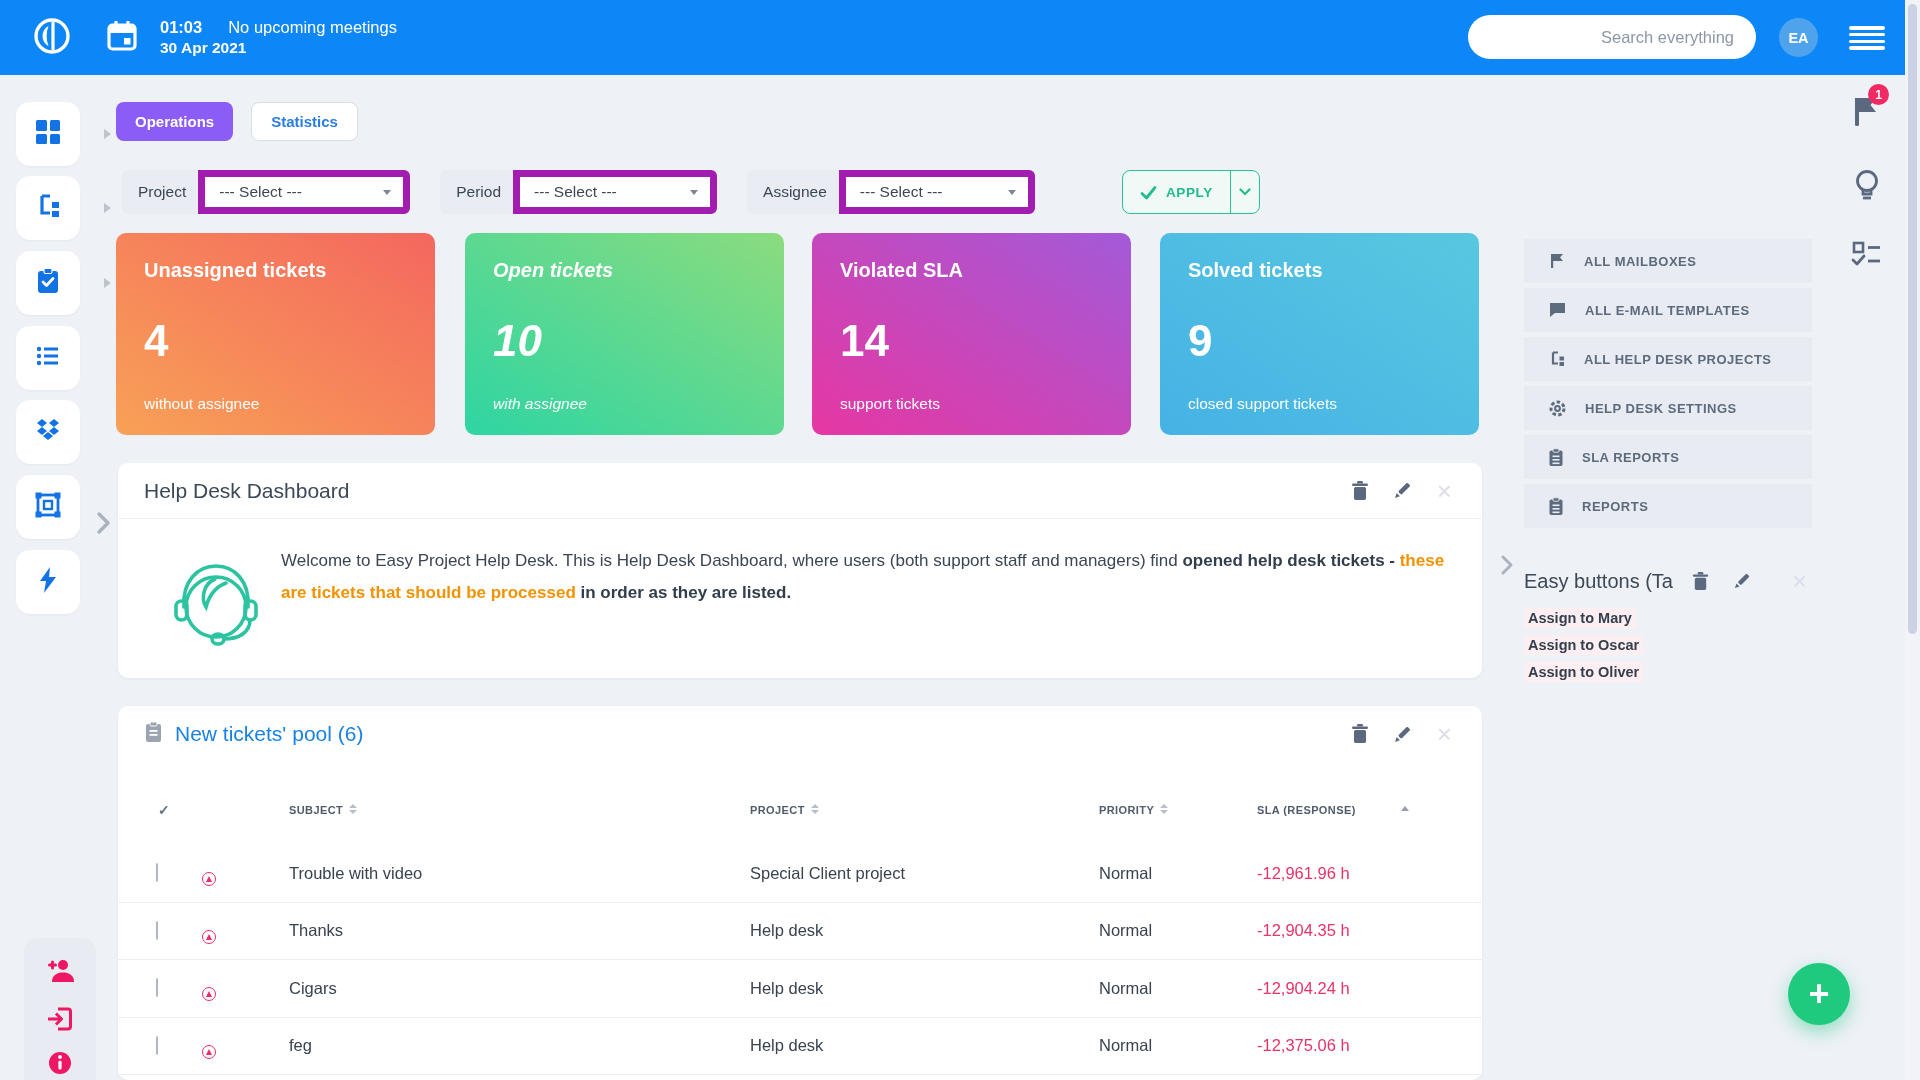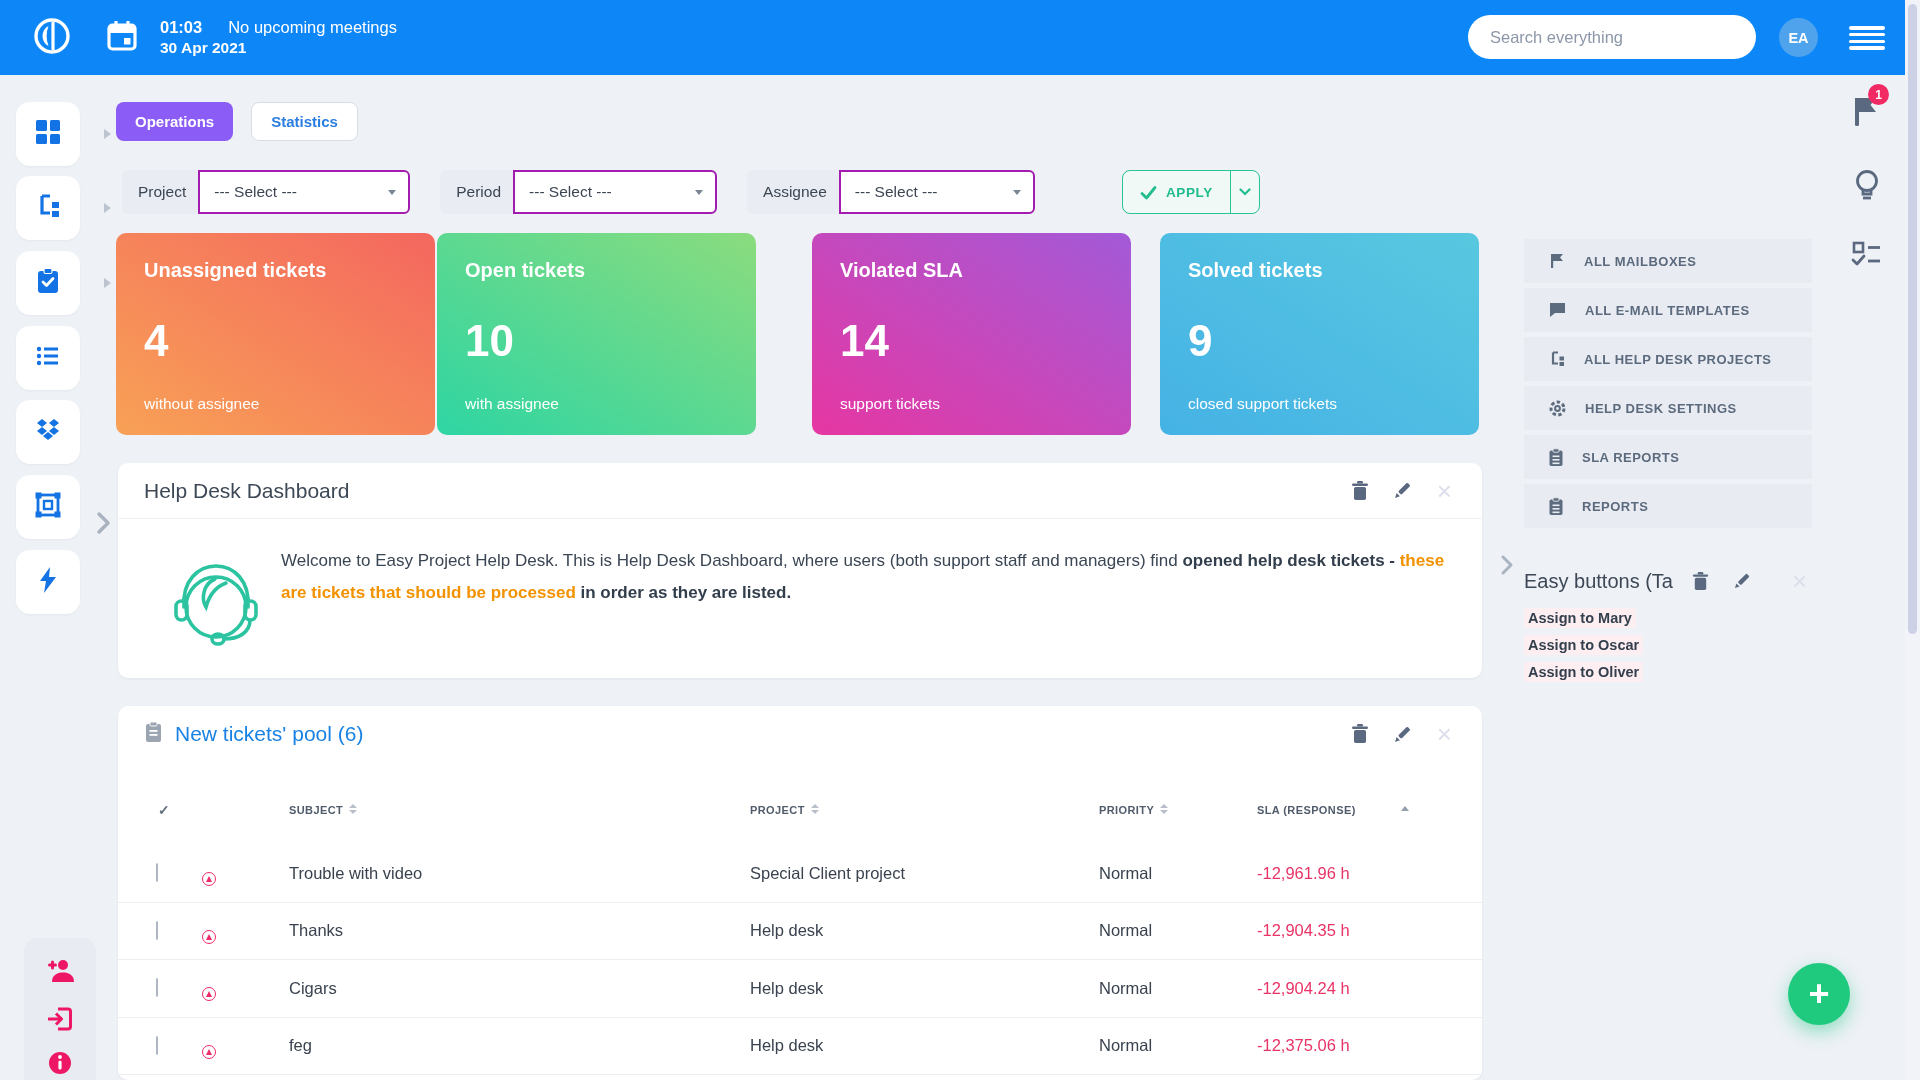--- a/index.html
+++ b/index.html
@@ -7,21 +7,21 @@
   body { font-family:"Liberation Sans", sans-serif; background:#eef1f6; position:relative; }
 
   
   .topbar { position:absolute; left:0; top:0; width:1905px; height:75px; background:#0d86f8; display:flex; align-items:center; }
   .logo { margin-left:32px; }
   .cal-ico { margin-left:34px; }
   .meet { margin-left:22px; color:#fff; line-height:1.35; }
   .meet .l1 { font-size:16.5px; }
   .meet .l1 b { margin-right:26px; }
   .meet .l2 { font-size:15.5px; font-weight:bold; }
-  .search { position:absolute; left:1468px; top:15px; width:288px; height:44px; border-radius:22px; border:none; background:#fff; padding:0 22px; font-size:16.5px; color:#5b6575; font-family:"Liberation Sans",sans-serif; outline:none; }
+  .search { position:absolute; left:1468px; top:15px; width:288px; height:44px; border-radius:22px; border:none; background:#fff; padding:0 22px; font-size:16.5px; color:#5b6575; font-family:"Liberation Sans",sans-serif; outline:none;text-align:right; }
   .search::placeholder { color:#8c97a9; }
   .avatar { position:absolute; left:1779px; top:18px; width:39px; height:39px; border-radius:50%; background:#4ea3ec; color:#fff; font-size:14.5px; font-weight:bold; display:flex; align-items:center; justify-content:center; cursor:pointer; }
   .burger { position:absolute; left:1849px; top:26px; width:36px; height:24px; display:flex; flex-direction:column; justify-content:space-between; cursor:pointer; }
   .burger i { display:block; height:3.6px; background:#fff; border-radius:2px; }
 
   
   .sb-track { position:absolute; right:0; top:0; width:15px; height:1080px; background:#f2f3f8; }
   .sb-thumb { position:absolute; right:3px; top:4px; width:9px; height:630px; background:#ccd1e6; border-radius:5px; }
 
   
@@ -32,21 +32,21 @@
 
   
   .tabs { position:absolute; left:116px; top:102px; display:flex; gap:18px; }
   .tab { height:39px; padding:0 19px; border-radius:8px; font-size:15px; font-weight:bold; display:flex; align-items:center; cursor:pointer; }
   .tab.active { background:#8b5cf6; color:#fff; }
   .tab.idle { background:#fff; color:#2a7de1; border:1px solid #d9dee5; }
 
   .filters { position:absolute; left:122px; top:170px; display:flex; gap:30px; }
   .fgroup { height:44px; background:#e9edf3; border-radius:6px; display:flex; align-items:center; padding-left:16px; }
   .fgroup .flabel { font-size:15.5px; color:#3c4653; margin-right:12px; }
-  .fsel { height:44px; background:#fff; border:2px solid #a21caf; border-radius:0 6px 6px 0; display:flex; align-items:center; justify-content:space-between; padding:0 12px 0 14px; cursor:pointer; }
+  .fsel { height:44px; background:#fff; border:7px solid #a21caf; border-radius:0 6px 6px 0; display:flex; align-items:center; justify-content:space-between; padding:0 12px 0 14px; cursor:pointer; }
   .fsel .fval { font-size:15.5px; color:#3c4653; }
   .caret { width:0; height:0; border-top:5px solid #7a8694; border-left:4.5px solid transparent; border-right:4.5px solid transparent; margin-left:14px; }
   .apply { position:absolute; left:1122px; top:170px; height:44px; display:flex; align-items:stretch; border:1.5px solid #27c495; border-radius:8px; background:#f1f9f6; overflow:hidden; cursor:pointer; }
   .apply .main { display:flex; align-items:center; gap:9px; padding:0 17px; font-size:13.5px; font-weight:bold; letter-spacing:.6px; color:#1fbb8c; }
   .apply .split { width:1.5px; background:#27c495; }
   .apply .dd { width:28px; display:flex; align-items:center; justify-content:center; }
 
   
   .card { position:absolute; top:233px; width:319px; height:202px; border-radius:10px; color:#fff; padding:26px 28px; cursor:pointer; }
   .card .ct { font-size:20px; font-weight:bold; }
@@ -268,21 +268,21 @@
         <polyline points="1.5,1.5 6,6 10.5,1.5" fill="none" stroke="#22bd8f" stroke-width="2.2" stroke-linecap="round"></polyline>
       </svg>
   </span>
 </div>
 
 <div class="card" style="left: 116px; background: linear-gradient(to right top, rgb(248, 161, 86), rgb(244, 103, 95));">
   <div class="ct">Unassigned tickets</div>
   <div class="cv">4</div>
   <div class="cs">without assignee</div>
 </div>
-<div class="card" style="left: 437px; background: linear-gradient(to right top, rgb(46, 213, 163), rgb(139, 220, 126));">
+<div class="card" style="left: 465px; background: linear-gradient(to right top, rgb(46, 213, 163), rgb(139, 220, 126)); font-style: italic;">
   <div class="ct">Open tickets</div>
   <div class="cv">10</div>
   <div class="cs">with assignee</div>
 </div>
 <div class="card" style="left: 812px; background: linear-gradient(to right top, rgb(230, 55, 162), rgb(163, 90, 216));">
   <div class="ct">Violated SLA</div>
   <div class="cv">14</div>
   <div class="cs">support tickets</div>
 </div>
 <div class="card" style="left: 1160px; background: linear-gradient(to right top, rgb(69, 178, 229), rgb(88, 200, 224));">

